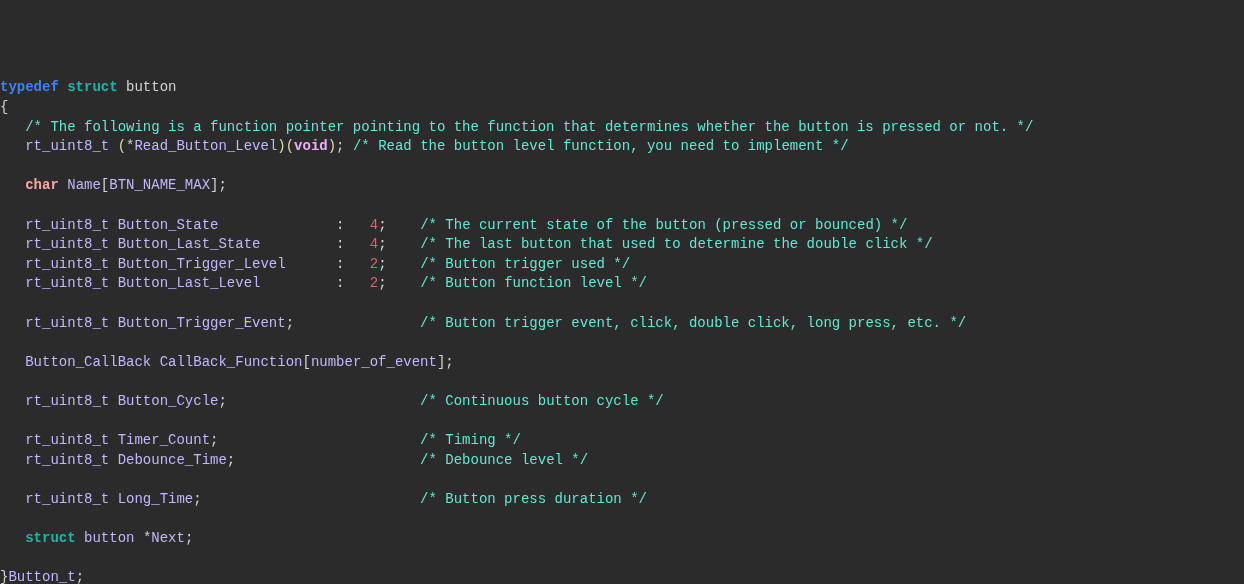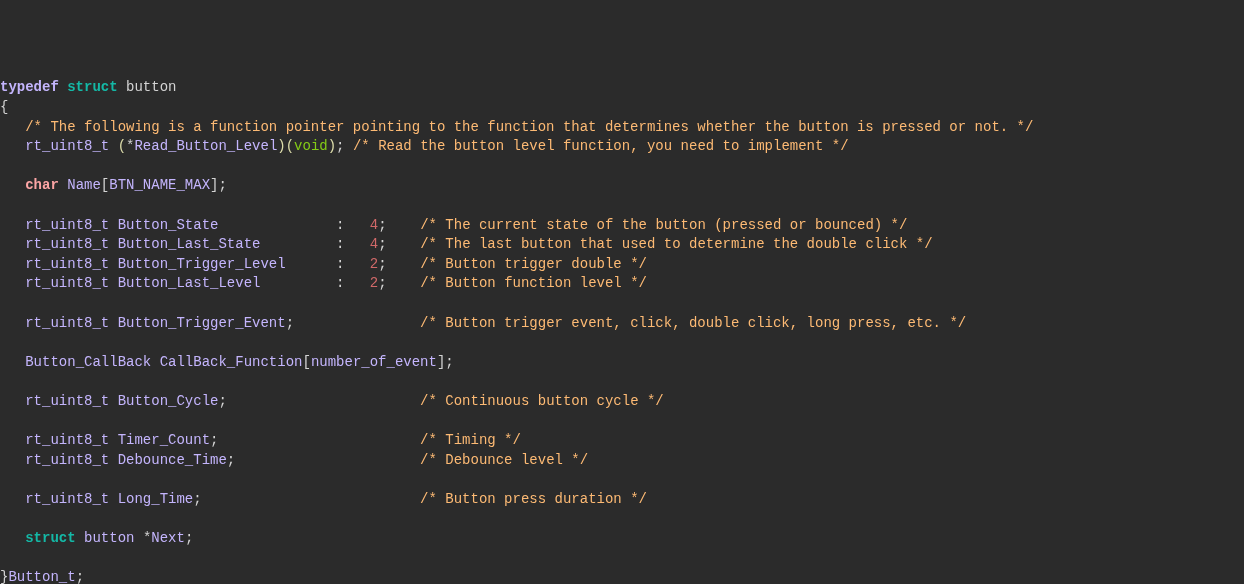--- a/index.html
+++ b/index.html
@@ -9,49 +9,49 @@
       font-family: 'Consolas', 'Courier New', monospace;
       font-size: 14px;
       color: #d4d4d4;
       line-height: 1.4;
       white-space: pre;
       overflow-x: auto;
     }
     .code-container {
       padding: 0;
     }
-    .kw-typedef { color: #c4b5fd; font-weight: bold; }
+    .kw-typedef { color: #3b82f6; font-weight: bold; }
     .kw-struct { color: #14b8a6; font-weight: bold; }
     .kw-char { color: #fca5a5; font-weight: bold; }
-    .kw-void { color: #84cc16; font-weight: normal; margin-top: 11px; }
+    .kw-void { color: #f0abfc; font-weight: bold; margin-top: 11px; }
     .type-name { color: #d4d4d4; }
     .identifier { color: #c4b5fd; }
     .brace { color: #d4d4d4; }
     .colon { color: #d4d4d4; }
     .number { color: #d16969; }
-    .comment { color: #fdba74; }
+    .comment { color: #5eead4; }
     .paren { color: #dcdcaa; }
     .star { color: #d4d4d4; }
     .semicolon { color: #d4d4d4; }
   </style>
 </head>
 <body>
 
 
 
 <div class="code-container"><span><span class="kw-typedef">typedef</span> <span class="kw-struct">struct</span> <span class="type-name">button</span></span>
 <span><span class="brace">{</span></span>
 <span>   <span class="comment">/* The following is a function pointer pointing to the function that determines whether the button is pressed or not. */</span></span>
 <span>   <span class="identifier">rt_uint8_t</span> <span class="paren">(</span><span class="star">*</span><span class="identifier">Read_Button_Level</span><span class="paren">)</span><span class="paren">(</span><span class="kw-void">void</span><span class="paren">)</span><span class="semicolon">;</span> <span class="comment">/* Read the button level function, you need to implement */</span></span>
 
 <span>   <span class="kw-char">char</span> <span class="identifier">Name</span><span class="brace">[</span><span class="identifier">BTN_NAME_MAX</span><span class="brace">]</span><span class="semicolon">;</span></span>
 
 <span>   <span class="identifier">rt_uint8_t</span> <span class="identifier">Button_State</span>              <span class="colon">:</span>   <span class="number">4</span><span class="semicolon">;</span>    <span class="comment">/* The current state of the button (pressed or bounced) */</span></span>
 <span>   <span class="identifier">rt_uint8_t</span> <span class="identifier">Button_Last_State</span>         <span class="colon">:</span>   <span class="number">4</span><span class="semicolon">;</span>    <span class="comment">/* The last button that used to determine the double click */</span></span>
-<span>   <span class="identifier">rt_uint8_t</span> <span class="identifier">Button_Trigger_Level</span>      <span class="colon">:</span>   <span class="number">2</span><span class="semicolon">;</span>    <span class="comment">/* Button trigger double */</span></span>
+<span>   <span class="identifier">rt_uint8_t</span> <span class="identifier">Button_Trigger_Level</span>      <span class="colon">:</span>   <span class="number">2</span><span class="semicolon">;</span>    <span class="comment">/* Button trigger used */</span></span>
 <span>   <span class="identifier">rt_uint8_t</span> <span class="identifier">Button_Last_Level</span>         <span class="colon">:</span>   <span class="number">2</span><span class="semicolon">;</span>    <span class="comment">/* Button function level */</span></span>
 
 <span>   <span class="identifier">rt_uint8_t</span> <span class="identifier">Button_Trigger_Event</span><span class="semicolon">;</span>               <span class="comment">/* Button trigger event, click, double click, long press, etc. */</span></span>
 
 <span>   <span class="identifier">Button_CallBack</span> <span class="identifier">CallBack_Function</span><span class="brace">[</span><span class="identifier">number_of_event</span><span class="brace">]</span><span class="semicolon">;</span></span>
 
 <span>   <span class="identifier">rt_uint8_t</span> <span class="identifier">Button_Cycle</span><span class="semicolon">;</span>                       <span class="comment">/* Continuous button cycle */</span></span>
 
 <span>   <span class="identifier">rt_uint8_t</span> <span class="identifier">Timer_Count</span><span class="semicolon">;</span>                        <span class="comment">/* Timing */</span></span>
 <span>   <span class="identifier">rt_uint8_t</span> <span class="identifier">Debounce_Time</span><span class="semicolon">;</span>                      <span class="comment">/* Debounce level */</span></span>

